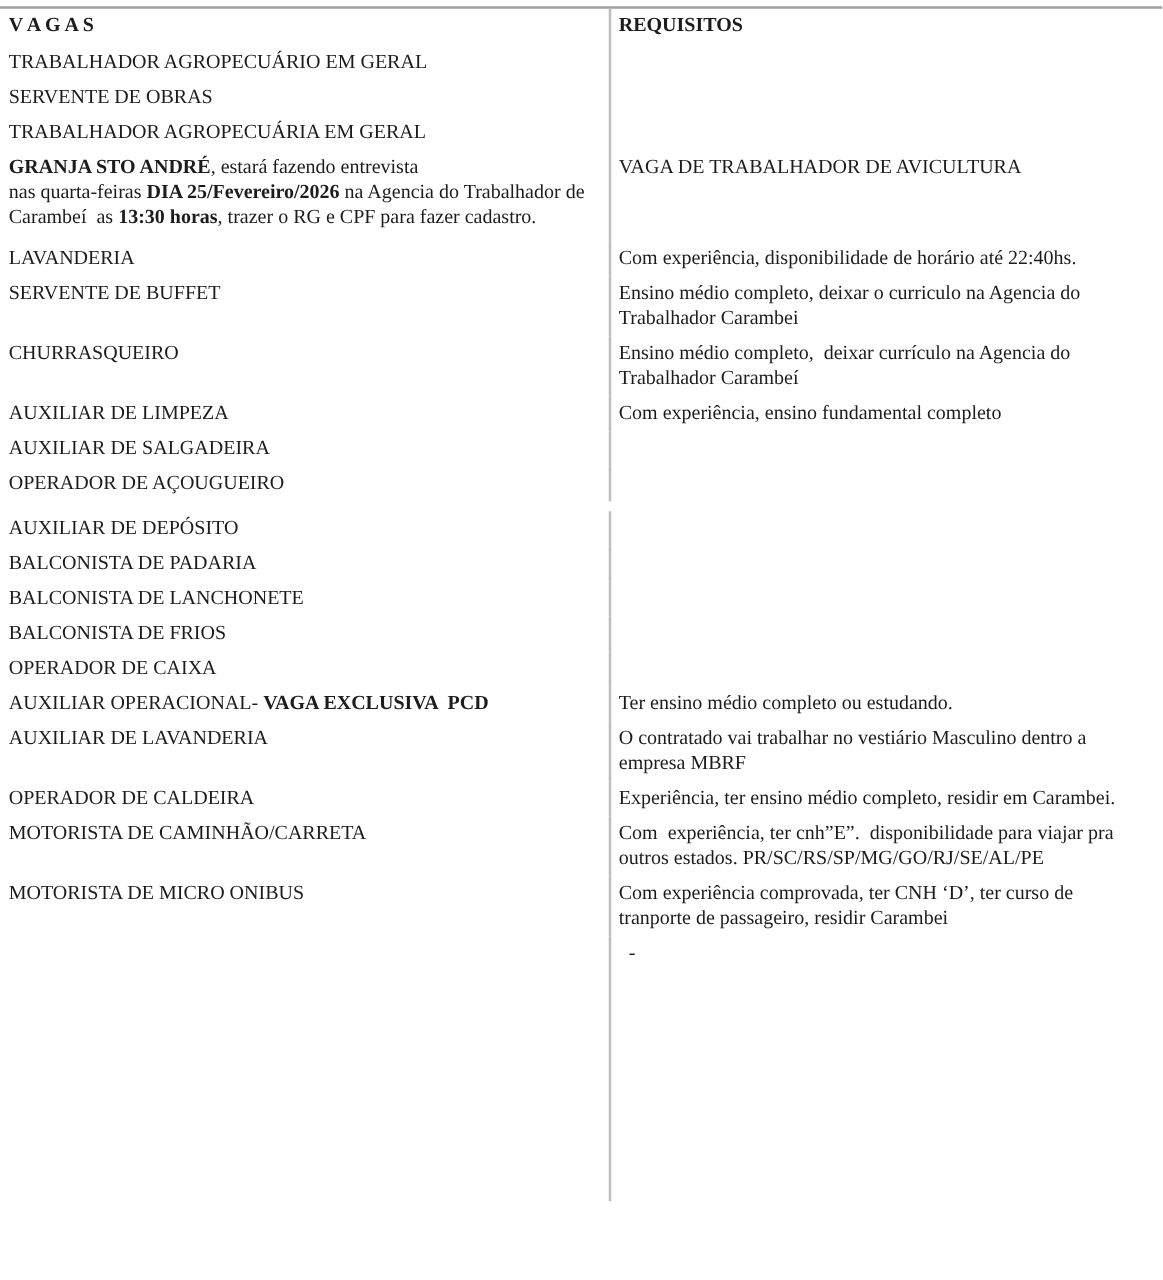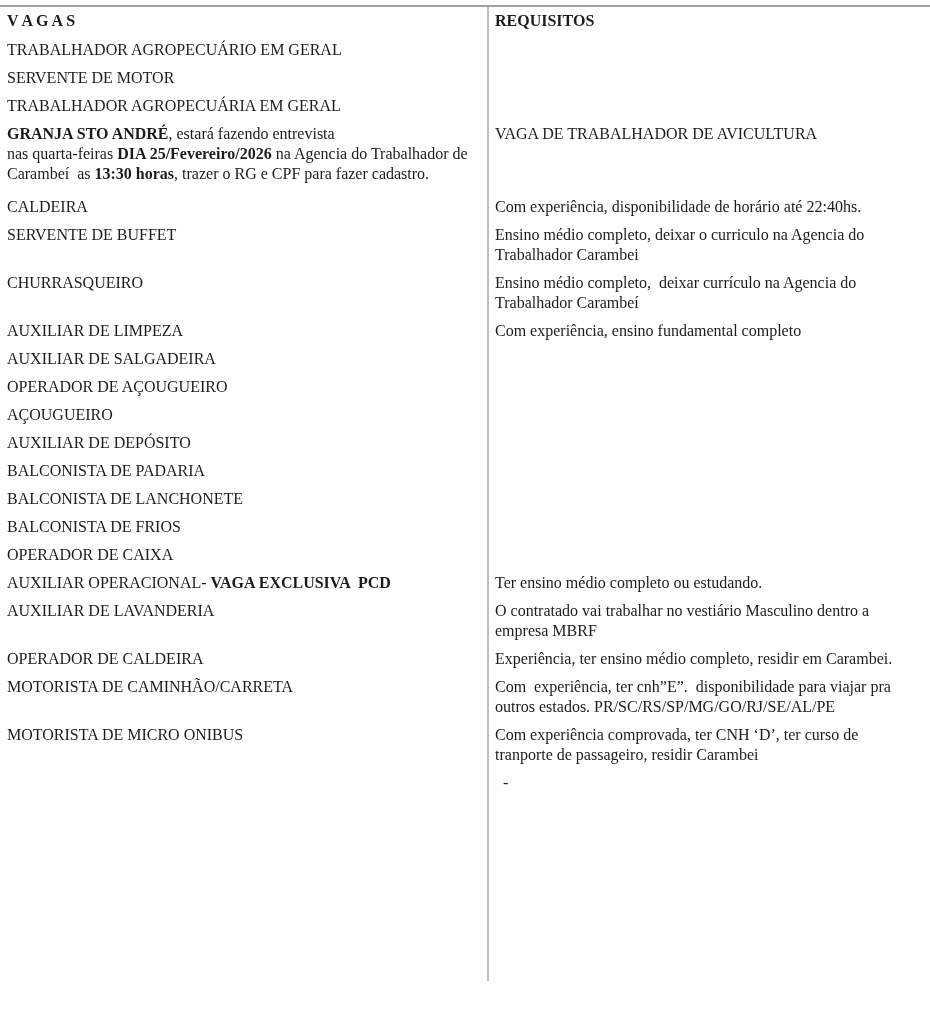--- a/index.html
+++ b/index.html
@@ -62,35 +62,35 @@
     <div class="row header-row">
       <div class="cell left"><span>V A G A S</span></div>
       <div class="cell right"><span>REQUISITOS</span></div>
     </div>
     <div id="rows">
         <div class="row">
           <div class="cell left"><span>TRABALHADOR AGROPECUÁRIO EM GERAL</span></div>
           <div class="cell right"><span></span></div>
         </div>
         <div class="row">
-          <div class="cell left"><span>SERVENTE DE MOTOR</span></div>
+          <div class="cell left"><span>SERVENTE DE OBRAS</span></div>
           <div class="cell right"><span></span></div>
         </div>
         <div class="row">
           <div class="cell left"><span>TRABALHADOR AGROPECUÁRIA EM GERAL</span></div>
           <div class="cell right"><span></span></div>
         </div>
         <div class="row">
           <div class="cell left"><b>GRANJA STO ANDRÉ</b><span>, estará fazendo entrevista
 nas quarta-feiras </span><b>DIA 25/Fevereiro/2026</b><span> na Agencia do Trabalhador de
 Carambeí  as </span><b>13:30 horas</b><span>, trazer o RG e CPF para fazer cadastro.</span></div>
           <div class="cell right"><span>VAGA DE TRABALHADOR DE AVICULTURA</span></div>
         </div>
         <div class="row">
-          <div class="cell left"><span>CALDEIRA</span></div>
+          <div class="cell left"><span>LAVANDERIA</span></div>
           <div class="cell right"><span>Com experiência, disponibilidade de horário até 22:40hs.</span></div>
         </div>
         <div class="row">
           <div class="cell left"><span>SERVENTE DE BUFFET</span></div>
           <div class="cell right"><span>Ensino médio completo, deixar o curriculo na Agencia do
 Trabalhador Carambei</span></div>
         </div>
         <div class="row">
           <div class="cell left"><span>CHURRASQUEIRO</span></div>
           <div class="cell right"><span>Ensino médio completo,  deixar currículo na Agencia do
@@ -102,21 +102,20 @@
         </div>
         <div class="row">
           <div class="cell left"><span>AUXILIAR DE SALGADEIRA</span></div>
           <div class="cell right"><span></span></div>
         </div>
         <div class="row">
           <div class="cell left"><span>OPERADOR DE AÇOUGUEIRO</span></div>
           <div class="cell right"><span></span></div>
         </div>
         <div class="row">
-          <div class="cell left"><span>AÇOUGUEIRO</span></div>
           <div class="cell right"><span></span></div>
         </div>
         <div class="row">
           <div class="cell left"><span>AUXILIAR DE DEPÓSITO</span></div>
           <div class="cell right"><span></span></div>
         </div>
         <div class="row">
           <div class="cell left"><span>BALCONISTA DE PADARIA</span></div>
           <div class="cell right"><span></span></div>
         </div>

